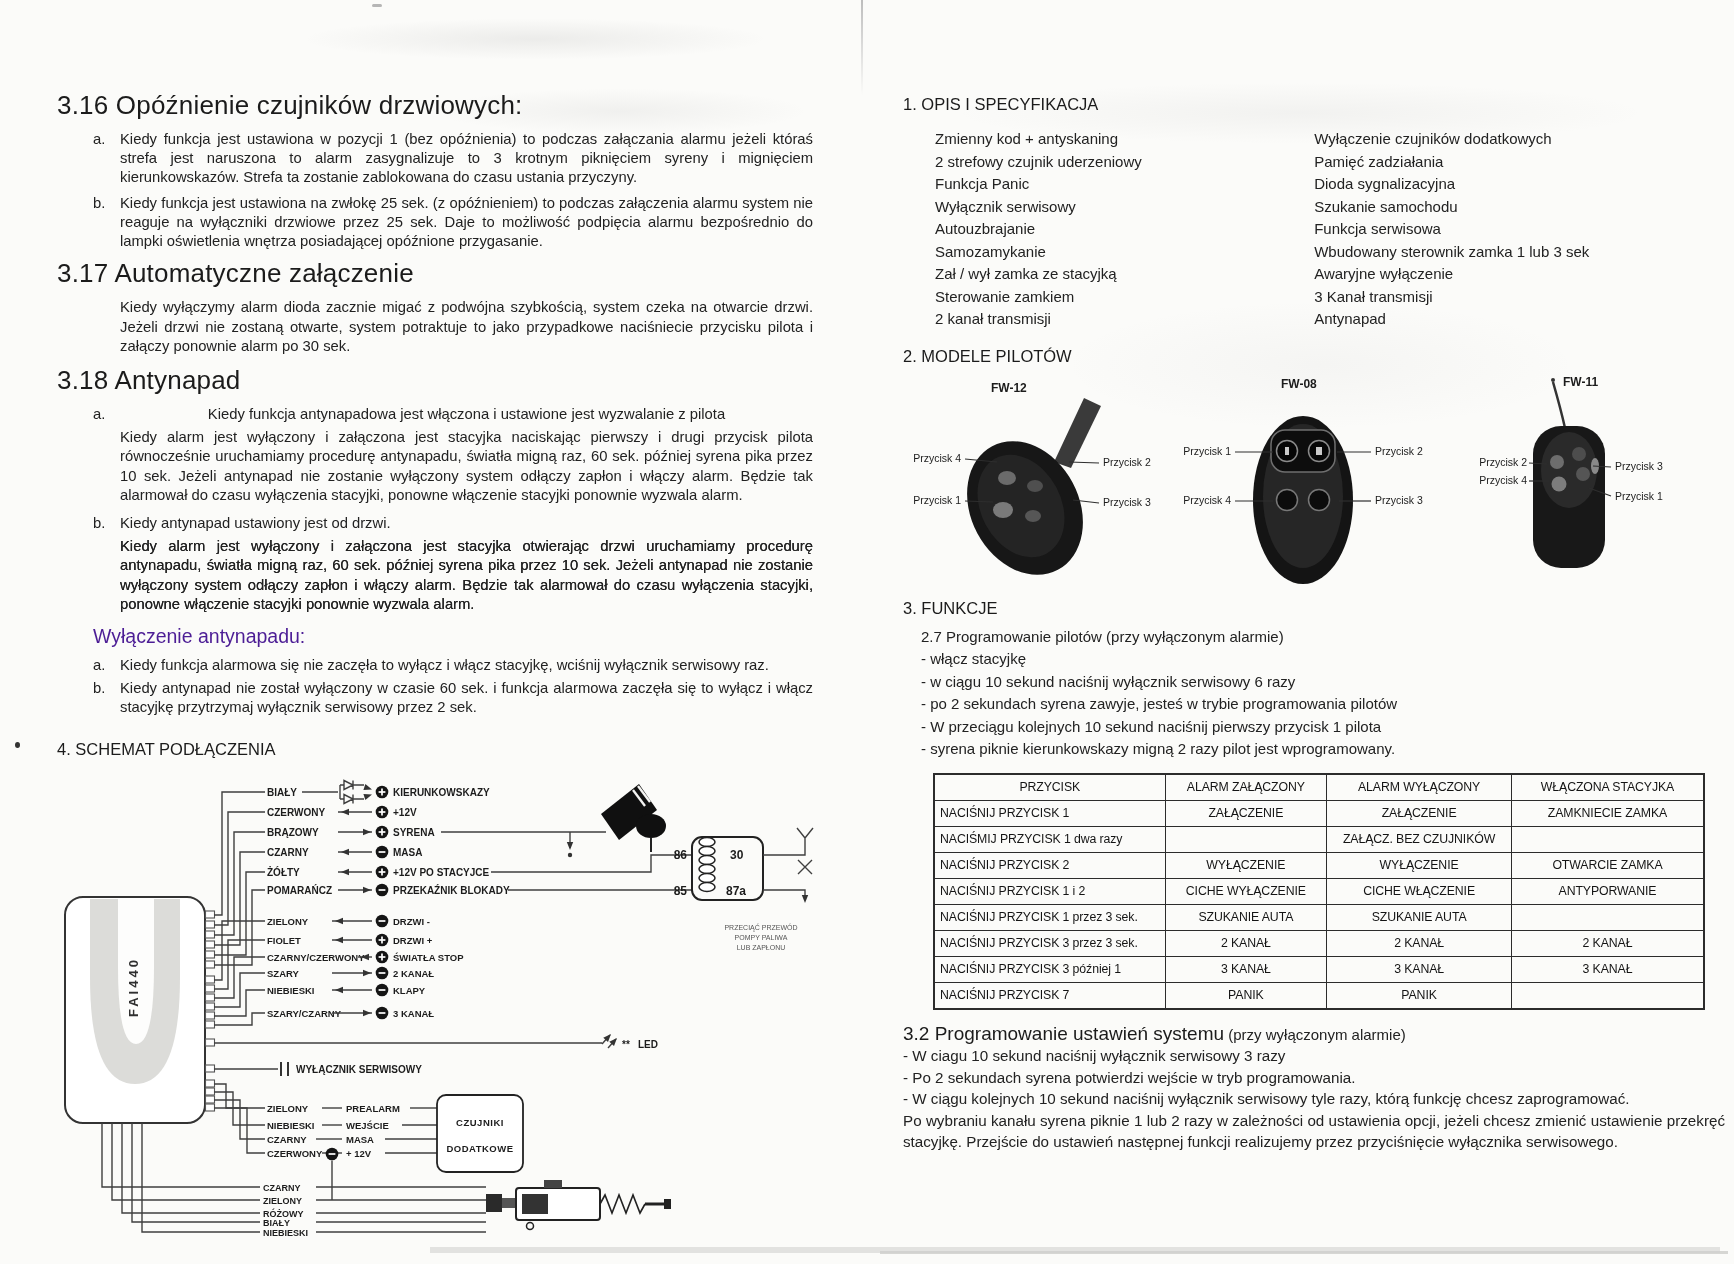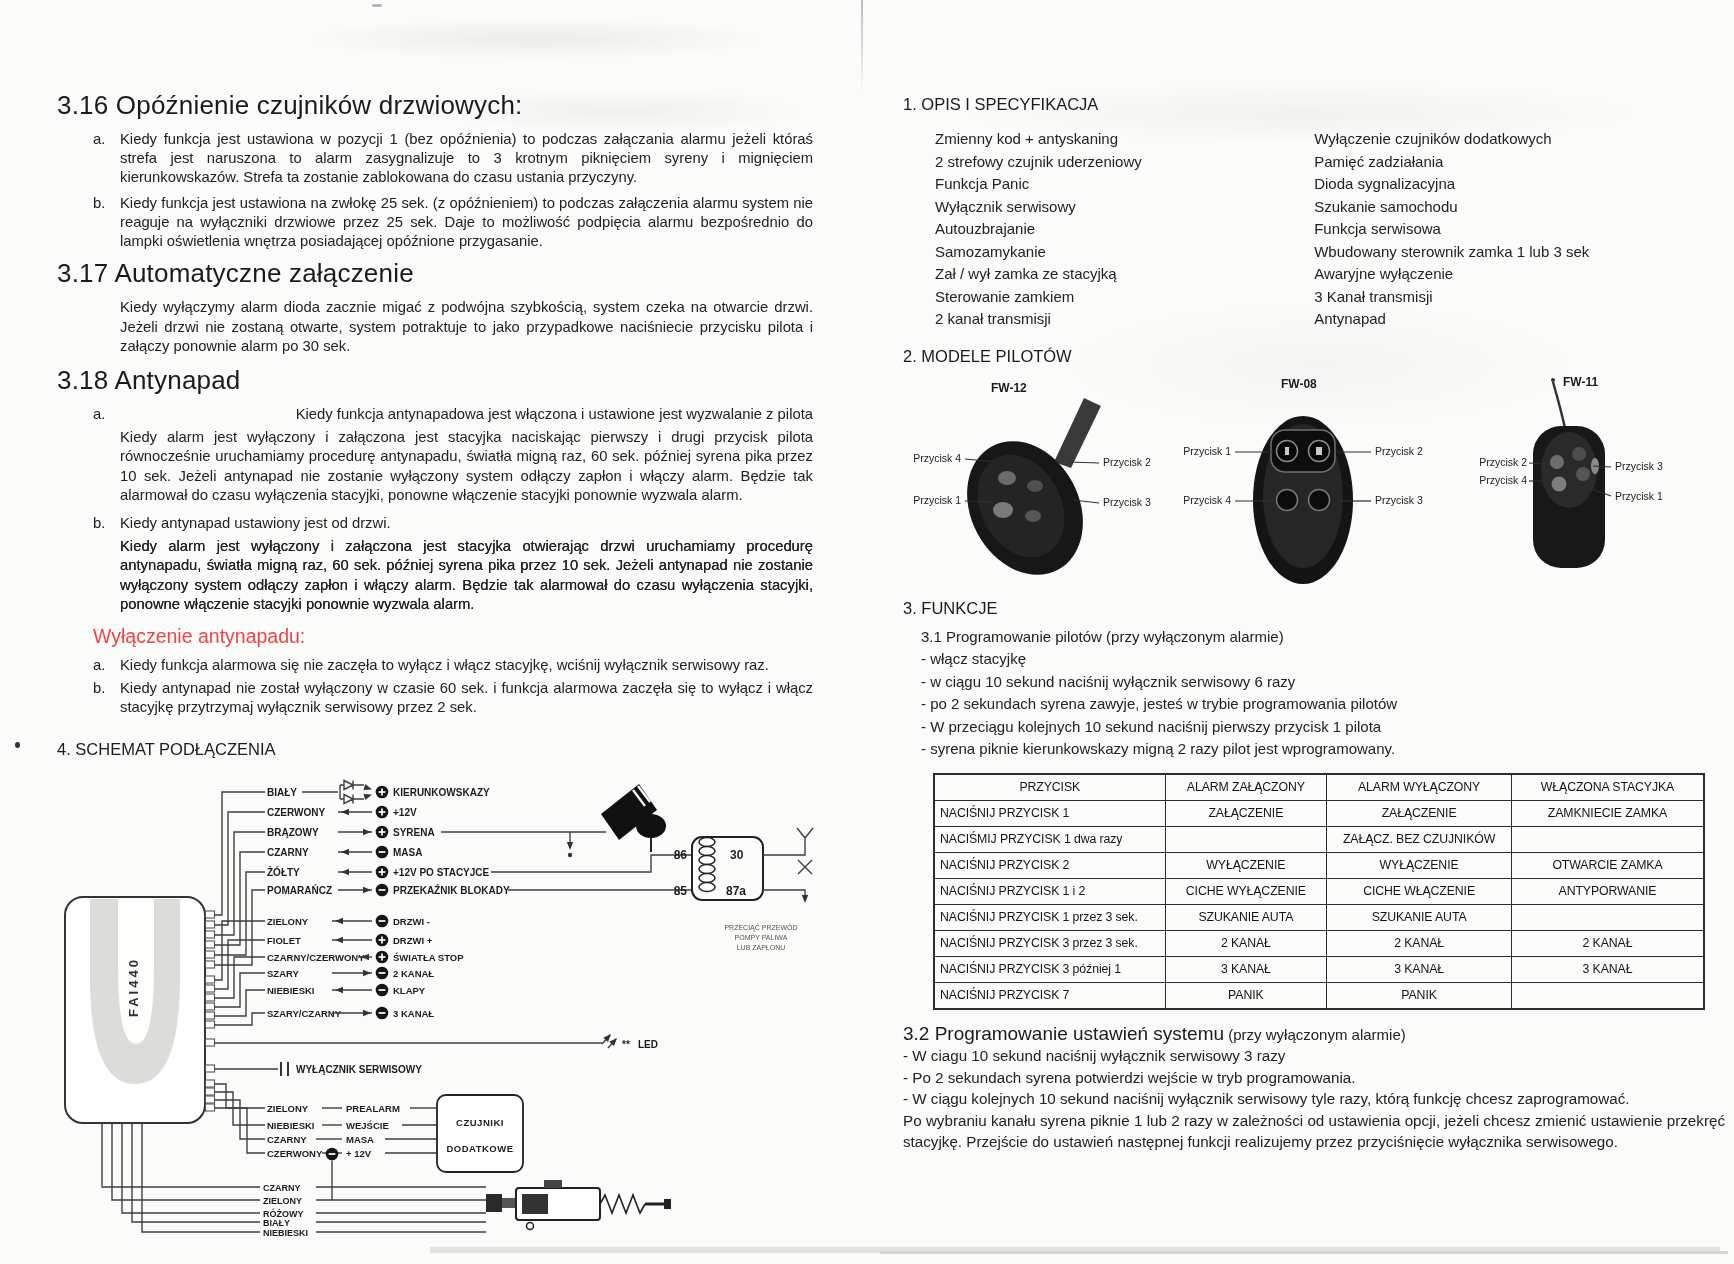--- a/index.html
+++ b/index.html
@@ -6,21 +6,21 @@
   .sheet{position:relative;width:1734px;height:1264px;background:#fbfbf9;overflow:hidden;
          font-family:"Liberation Sans",sans-serif;color:#222;}
   
   .left{position:absolute;left:57px;top:90px;width:756px;}
   .h1{font-size:26px;color:#1b1b1b;font-weight:400;margin:0 0 9px 0;letter-spacing:.2px;}
   .item{display:flex;margin-bottom:7px;}
   .item .m{flex:0 0 27px;font-size:14.8px;line-height:19px;}
   .item .t{flex:1;text-align:justify;font-size:14.8px;line-height:19px;}
   .ind{padding-left:36px;}
   .par{margin:0 0 8px 0;font-size:14.8px;line-height:19.5px;text-align:justify;padding-left:63px;}
-  .subh{font-size:19.5px;font-weight:400;margin:10px 0 8px 0;padding-left:36px;color:#ef4444;}
+  .subh{font-size:19.5px;font-weight:400;margin:10px 0 8px 0;padding-left:36px;color:#4c1d95;}
   .bolder{text-shadow:0 0 .6px #222;}
   .s4head{position:absolute;left:57px;top:740px;font-size:16.5px;color:#1b1b1b;}
   
   .diagram{position:absolute;left:50px;top:762px;}
   .w{stroke:#3f3f3f;stroke-width:1.4;fill:none;}
   svg text{font-family:"Liberation Sans",sans-serif;fill:#1c1c1c;}
   .wl{font-size:10px;font-weight:bold;}
   .wl2{font-size:9.5px;font-weight:bold;}
   .wl3{font-size:9px;font-weight:bold;}
   .pin{font-size:12px;font-weight:bold;}
@@ -90,21 +90,21 @@
       </div>
     </div>
 
     <div class="h1">3.17 Automatyczne załączenie</div>
     <p class="par">Kiedy wyłączymy alarm dioda zacznie migać z podwójna szybkością, system czeka na otwarcie drzwi. Jeżeli drzwi nie zostaną otwarte, system potraktuje to jako przypadkowe naciśniecie przycisku pilota i załączy ponownie alarm po 30 sek.</p>
 
     <div class="h1">3.18 Antynapad</div>
     <div class="ind">
       <div class="item" style="margin-bottom:4px">
         <span class="m">a.</span>
-        <span class="t" style="text-align:right">Kiedy funkcja antynapadowa jest włączona i ustawione jest wyzwalanie z pilota</span>
+        <span class="t" style="text-align:center">Kiedy funkcja antynapadowa jest włączona i ustawione jest wyzwalanie z pilota</span>
       </div>
     </div>
     <p class="par">Kiedy alarm jest wyłączony i załączona jest stacyjka naciskając pierwszy i drugi przycisk pilota równocześnie uruchamiamy procedurę antynapadu, światła migną raz, 60 sek. później syrena pika przez 10 sek. Jeżeli antynapad nie zostanie wyłączony system odłączy zapłon i włączy alarm. Będzie tak alarmował do czasu wyłączenia stacyjki, ponowne włączenie stacyjki ponownie wyzwala alarm.</p>
     <div class="ind">
       <div class="item" style="margin-bottom:4px">
         <span class="m">b.</span>
         <span class="t" style="text-align:left">Kiedy antynapad ustawiony jest od drzwi.</span>
       </div>
     </div>
     <p class="par bolder">Kiedy alarm jest wyłączony i załączona jest stacyjka otwierając drzwi uruchamiamy procedurę antynapadu, światła migną raz, 60 sek. później syrena pika przez 10 sek. Jeżeli antynapad nie zostanie wyłączony system odłączy zapłon i włączy alarm. Będzie tak alarmował do czasu wyłączenia stacyjki, ponowne włączenie stacyjki ponownie wyzwala alarm.</p>
@@ -463,21 +463,21 @@
         <text class="plbl" x="172" y="100">Przycisk 3</text>
         <line class="ll" x1="150" y1="96" x2="168" y2="97"></line>
         <text class="plbl" x="172" y="130">Przycisk 1</text>
         <line class="ll" x1="146" y1="118" x2="168" y2="126"></line>
       </svg>
     </div>
 
     <div class="rhead" style="margin:4px 0 0 0">3. FUNKCJE</div>
 
     <div class="f31">
-      <div class="line">3.1 Programowanie pilotów (przy wyłączonym alarmie)</div>
+      <div class="line">2.7 Programowanie pilotów (przy wyłączonym alarmie)</div>
       <div class="line">- włącz stacyjkę</div>
       <div class="line">- w ciągu 10 sekund naciśnij wyłącznik serwisowy 6 razy</div>
       <div class="line">- po 2 sekundach syrena zawyje, jesteś w trybie programowania pilotów</div>
       <div class="line">- W przeciągu kolejnych 10 sekund naciśnij pierwszy przycisk 1 pilota</div>
       <div class="line">- syrena piknie kierunkowskazy migną 2 razy pilot jest wprogramowany.</div>
     </div>
 
     <table class="fn">
       <thead>
         <tr>

